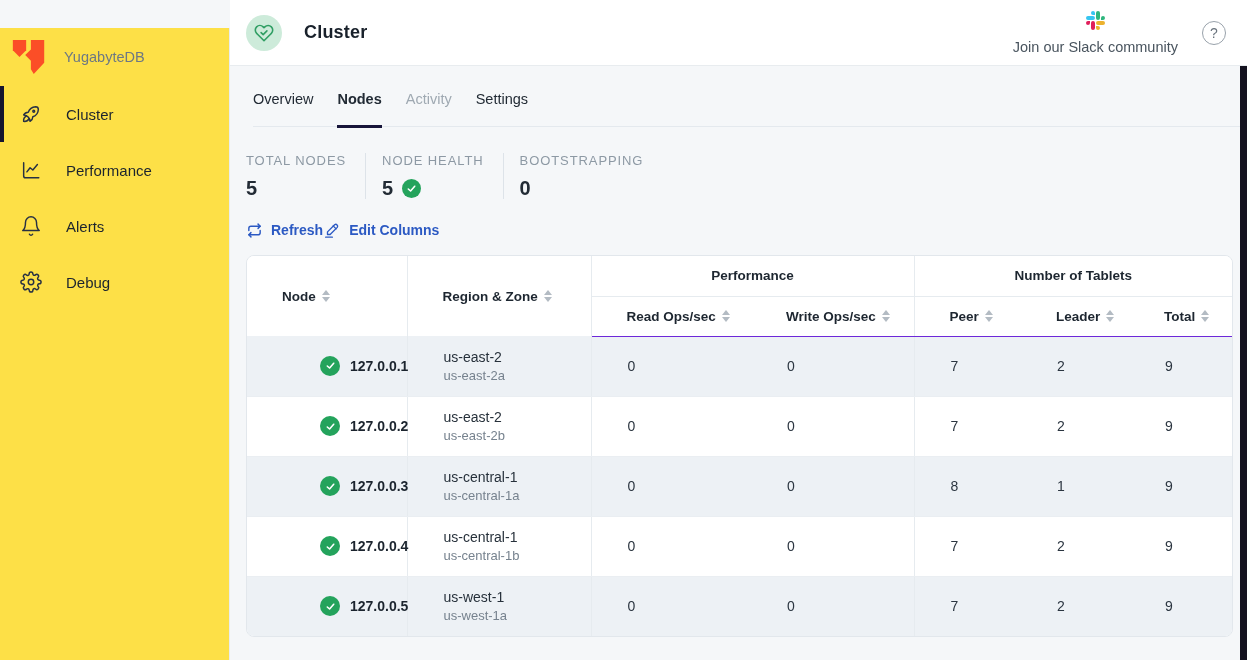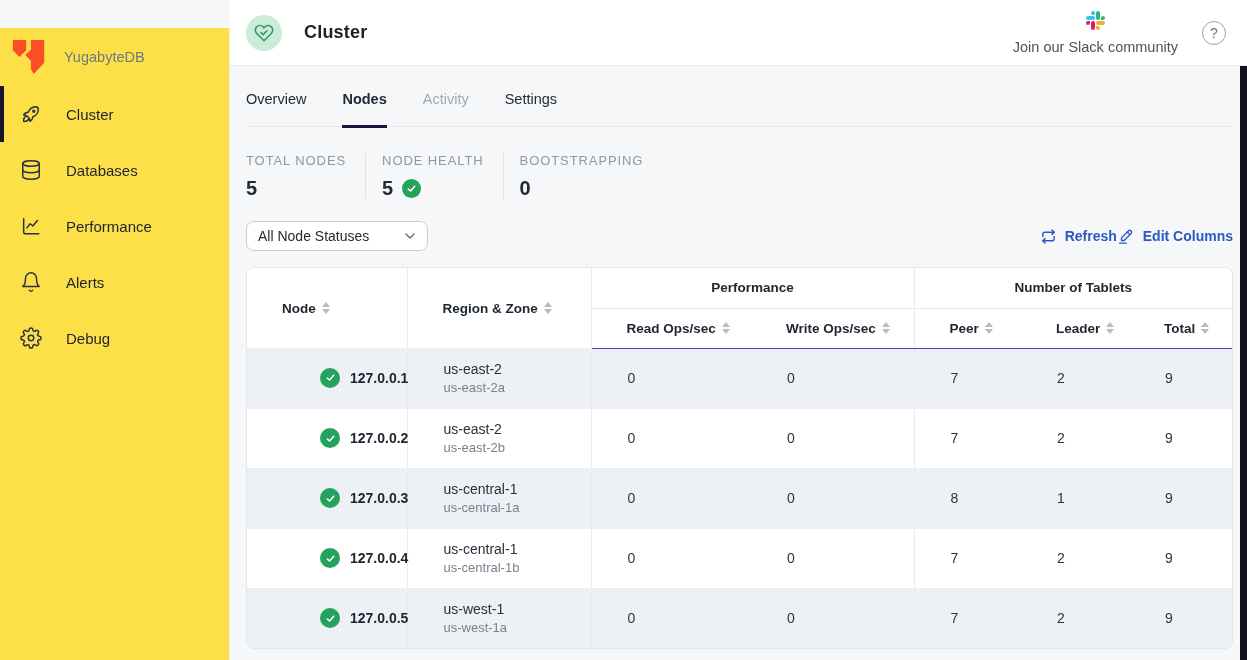--- a/index.html
+++ b/index.html
@@ -47,21 +47,21 @@
   }
   .help-btn {
     margin-left:24px; width:24px; height:24px; border:1.5px solid #99a2ab; border-radius:50%;
     display:flex; align-items:center; justify-content:center;
     font-size:14px; color:#69737d; cursor:pointer; background:#fff;
   }
 
   .content { padding-left:16px; }
 
   
-  .tabs { display:flex; gap:36px; padding-top:25px; border-bottom:1px solid #e4e9ee; width:987px; }
+  .tabs { display:flex; gap:24px; padding-top:25px; border-bottom:1px solid #e4e9ee; width:987px;margin-left:7px; }
   .tab { padding-bottom:19px; font-size:14.5px; color:#222b35; position:relative; cursor:pointer; }
   .tab.active { font-weight:700; }
   .tab.active::after {
     content:""; position:absolute; left:0; right:0; bottom:-2px; height:3px; background:#17153a;
   }
   .tab.disabled { color:#9fa9b2; }
 
   
   .stats { display:flex; margin-top:26px; }
   .stat { padding-right:19px; }
@@ -140,30 +140,20 @@
     <span class="nav-icon">
       <svg width="22" height="22" viewBox="0 0 24 24" fill="none" stroke="currentColor" stroke-width="1.6" stroke-linecap="round" stroke-linejoin="round">
         <path d="M4 13a8 8 0 0 1 7 7 6 6 0 0 0 3-5 9 9 0 0 0 6-8 3 3 0 0 0-3-3 9 9 0 0 0-8 6 6 6 0 0 0-5 3"></path>
         <path d="M7 14a6 6 0 0 0-3 6 6 6 0 0 0 6-3"></path>
         <circle cx="15" cy="9" r="1"></circle>
       </svg>
     </span>
     <span class="nav-label">Cluster</span>
   </div>
 
-  <div class="nav-item">
-    <span class="nav-icon">
-      <svg width="22" height="22" viewBox="0 0 24 24" fill="none" stroke="currentColor" stroke-width="1.6" stroke-linecap="round" stroke-linejoin="round">
-        <ellipse cx="12" cy="5" rx="9" ry="3"></ellipse>
-        <path d="M3 5v14a9 3 0 0 0 18 0V5"></path>
-        <path d="M3 12a9 3 0 0 0 18 0"></path>
-      </svg>
-    </span>
-    <span class="nav-label">Databases</span>
-  </div>
 
   <div class="nav-item">
     <span class="nav-icon">
       <svg width="22" height="22" viewBox="0 0 24 24" fill="none" stroke="currentColor" stroke-width="1.6" stroke-linecap="round" stroke-linejoin="round">
         <path d="M4 4v14.5a2 2 0 0 0 2 2h14.5"></path>
         <polyline points="7.5,14 11,9.5 14,12 19,6"></polyline>
       </svg>
     </span>
     <span class="nav-label">Performance</span>
   </div>
@@ -249,28 +239,20 @@
       </div>
       <div class="stat">
         <div class="stat-label">BOOTSTRAPPING</div>
         <div class="stat-value-row">
           <span class="stat-value">0</span>
         </div>
       </div>
     </div>
 
     <div class="toolbar">
-      <div class="select">
-        <span>All Node Statuses</span>
-        <span style="display:flex;">
-          <svg width="16" height="16" viewBox="0 0 24 24" fill="none" stroke="#5d6873" stroke-width="2" stroke-linecap="round" stroke-linejoin="round">
-            <polyline points="6,9 12,15 18,9"></polyline>
-          </svg>
-        </span>
-      </div>
       <div class="toolbar-actions">
         <div class="link-btn">
           <span style="display:flex;">
             <svg width="17" height="17" viewBox="0 0 24 24" fill="none" stroke="#2b59c3" stroke-width="2" stroke-linecap="round" stroke-linejoin="round">
               <path d="M4 12V9a3 3 0 0 1 3-3h13"></path>
                 <path d="m17 3 3 3-3 3"></path>
               <path d="M20 12v3a3 3 0 0 1-3 3H4"></path>
                 <path d="m7 21-3-3 3-3"></path>
             </svg>
           </span>

